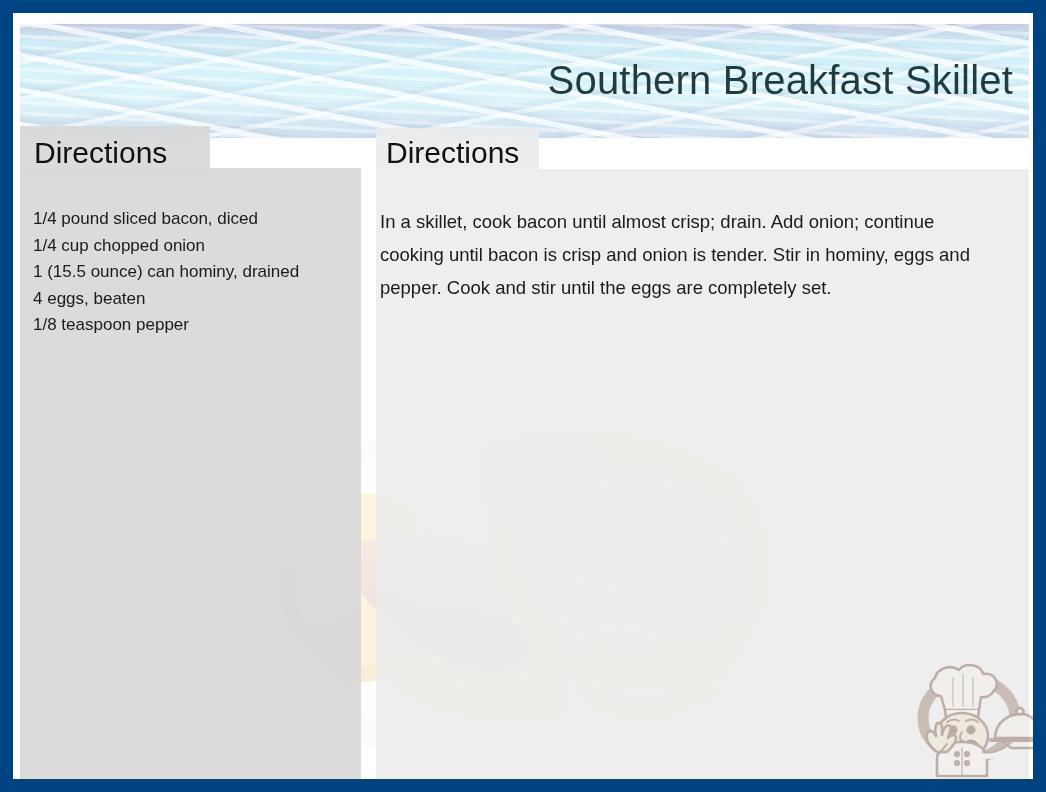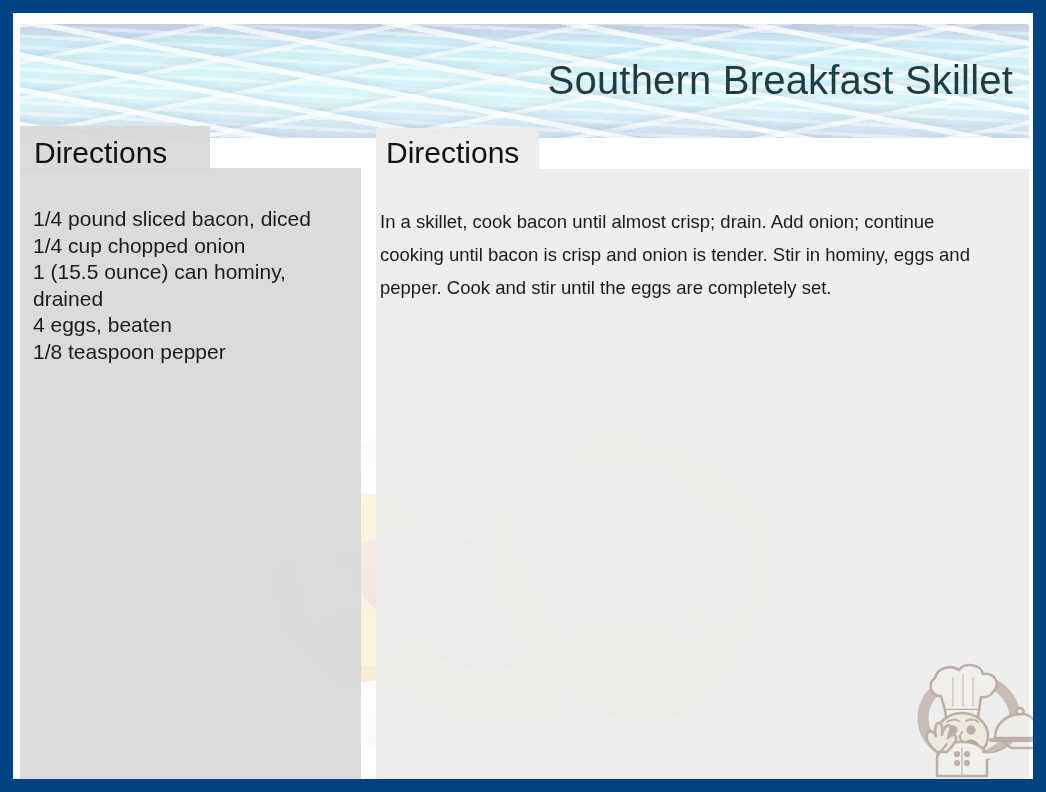--- a/index.html
+++ b/index.html
@@ -131,21 +131,21 @@
     color: #111111;
   }
   .tab-directions .tab-label { left: 10px; }
 
   
   .ingredients-list {
     position: absolute;
     left: 20px;
     top: 193px;
     width: 318px;
-    font-size: 21px;
+    font-size: 17px;
     line-height: 26.6px;
     color: #1b1b1b;
     white-space: pre-line;
   }
   .directions-text {
     position: absolute;
     left: 367px;
     top: 192px;
     width: 617px;
     font-size: 18.5px;

